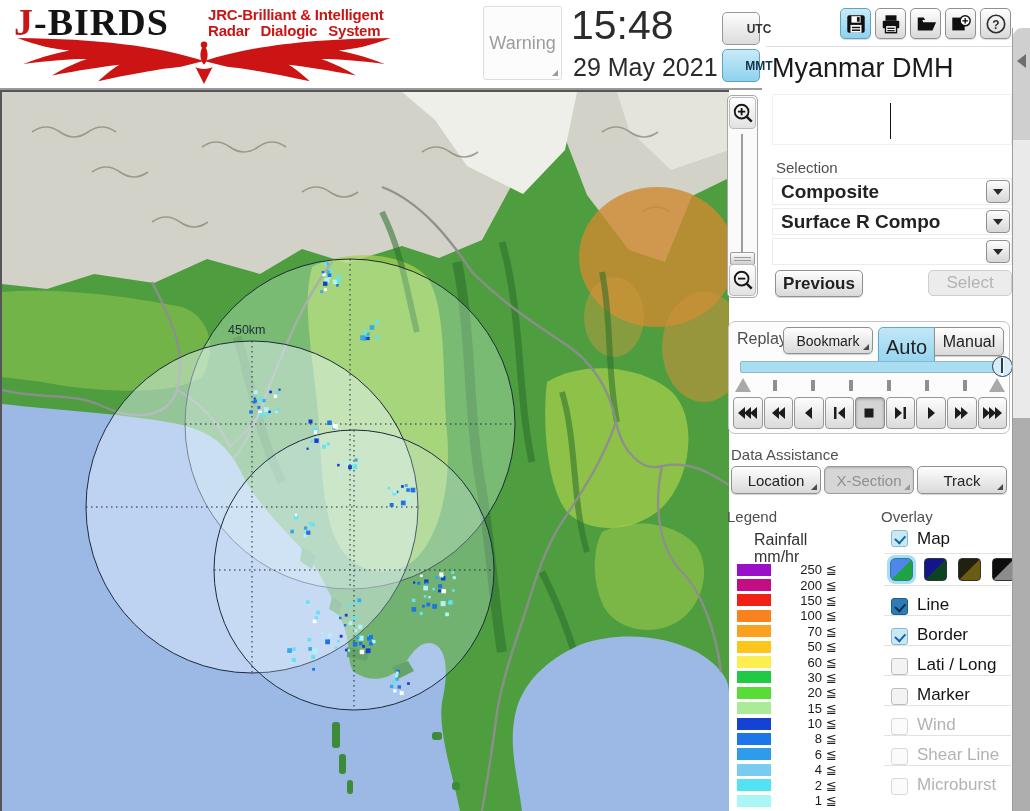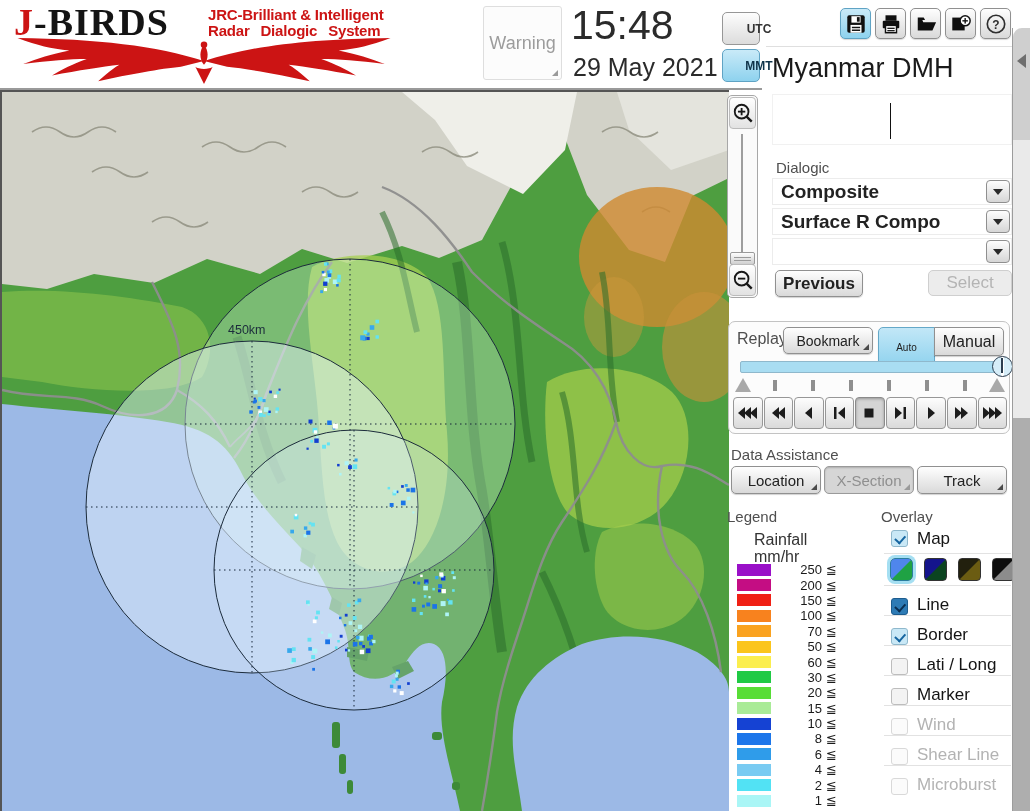--- a/index.html
+++ b/index.html
@@ -73,21 +73,21 @@
   .zoom-thumb{position:absolute;left:2px;top:156px;width:25px;height:13px;border:1px solid #9a9a9a;border-radius:2px;
       background:linear-gradient(#fdfdfd,#cfcfcf);box-sizing:border-box;}
   .zoom-thumb::after{content:"";position:absolute;left:3px;right:3px;top:4px;height:1px;background:#9a9a9a;box-shadow:0 3px 0 #9a9a9a;}
 
   
   #replay-box{position:absolute;left:728px;top:321px;width:282px;height:113px;background:#fcfcfc;
       border:1px solid #c3c3c3;border-radius:7px;box-sizing:border-box;}
   .replay-label{position:absolute;left:8px;top:8px;font-size:16px;}
   .bookmark-btn{left:54px;top:5px;width:90px;height:27px;font-size:14px;}
   .auto-btn{left:149px;top:5px;width:57px;height:41px;border-radius:5px 0 0 5px;
-      background:linear-gradient(#c2e7f7,#8ed2ee);border:1px solid #64a8c8;font-size:10px;}
+      background:linear-gradient(#c2e7f7,#8ed2ee);border:1px solid #64a8c8;font-size:20px;}
   .manual-btn{left:205px;top:5px;width:70px;height:29px;border-radius:0 5px 5px 0;font-size:16px;}
   .rslider-track{position:absolute;left:11px;top:39px;width:262px;height:12px;background:#a9ddf2;
       border:1px solid #8fb8cc;border-radius:2px;box-sizing:border-box;}
   .rslider-handle{position:absolute;left:251px;top:-6px;width:21px;height:21px;border-radius:50%;
       background:linear-gradient(90deg,#d6edf8 40%,#fff 40%,#fff 60%,#d6edf8 60%);
       border:1.5px solid #2c3e50;box-sizing:border-box;}
   .rslider-handle::after{content:"";position:absolute;left:8px;top:1px;width:1.5px;height:15px;background:#2c3e50;}
   .ruler{position:absolute;left:6px;top:55px;width:270px;height:16px;}
   .end-tri{position:absolute;width:0;height:0;border-left:8px solid transparent;border-right:8px solid transparent;
       border-bottom:14px solid #a9a9a9;}
@@ -212,21 +212,21 @@
     </div>
   </div>
   <div class="toolbar-hline"></div>
   <div class="site-title">Myanmar DMH</div>
 </div>
 <div id="header-line"></div>
 <div class="blank-box">
     <div class="vline"></div>
   </div>
 
-<div class="selection-label">Dialogic</div>
+<div class="selection-label">Selection</div>
 <div class="dd-row" style="top:178px;">
   <span class="dd-text">Composite</span>
   <span class="dd-arrow-btn">
       <span class="caret-down"></span>
     </span>
 </div>
 <div class="dd-row" style="top:208px;">
   <span class="dd-text">Surface R Compo</span>
   <span class="dd-arrow-btn">
       <span class="caret-down"></span>

